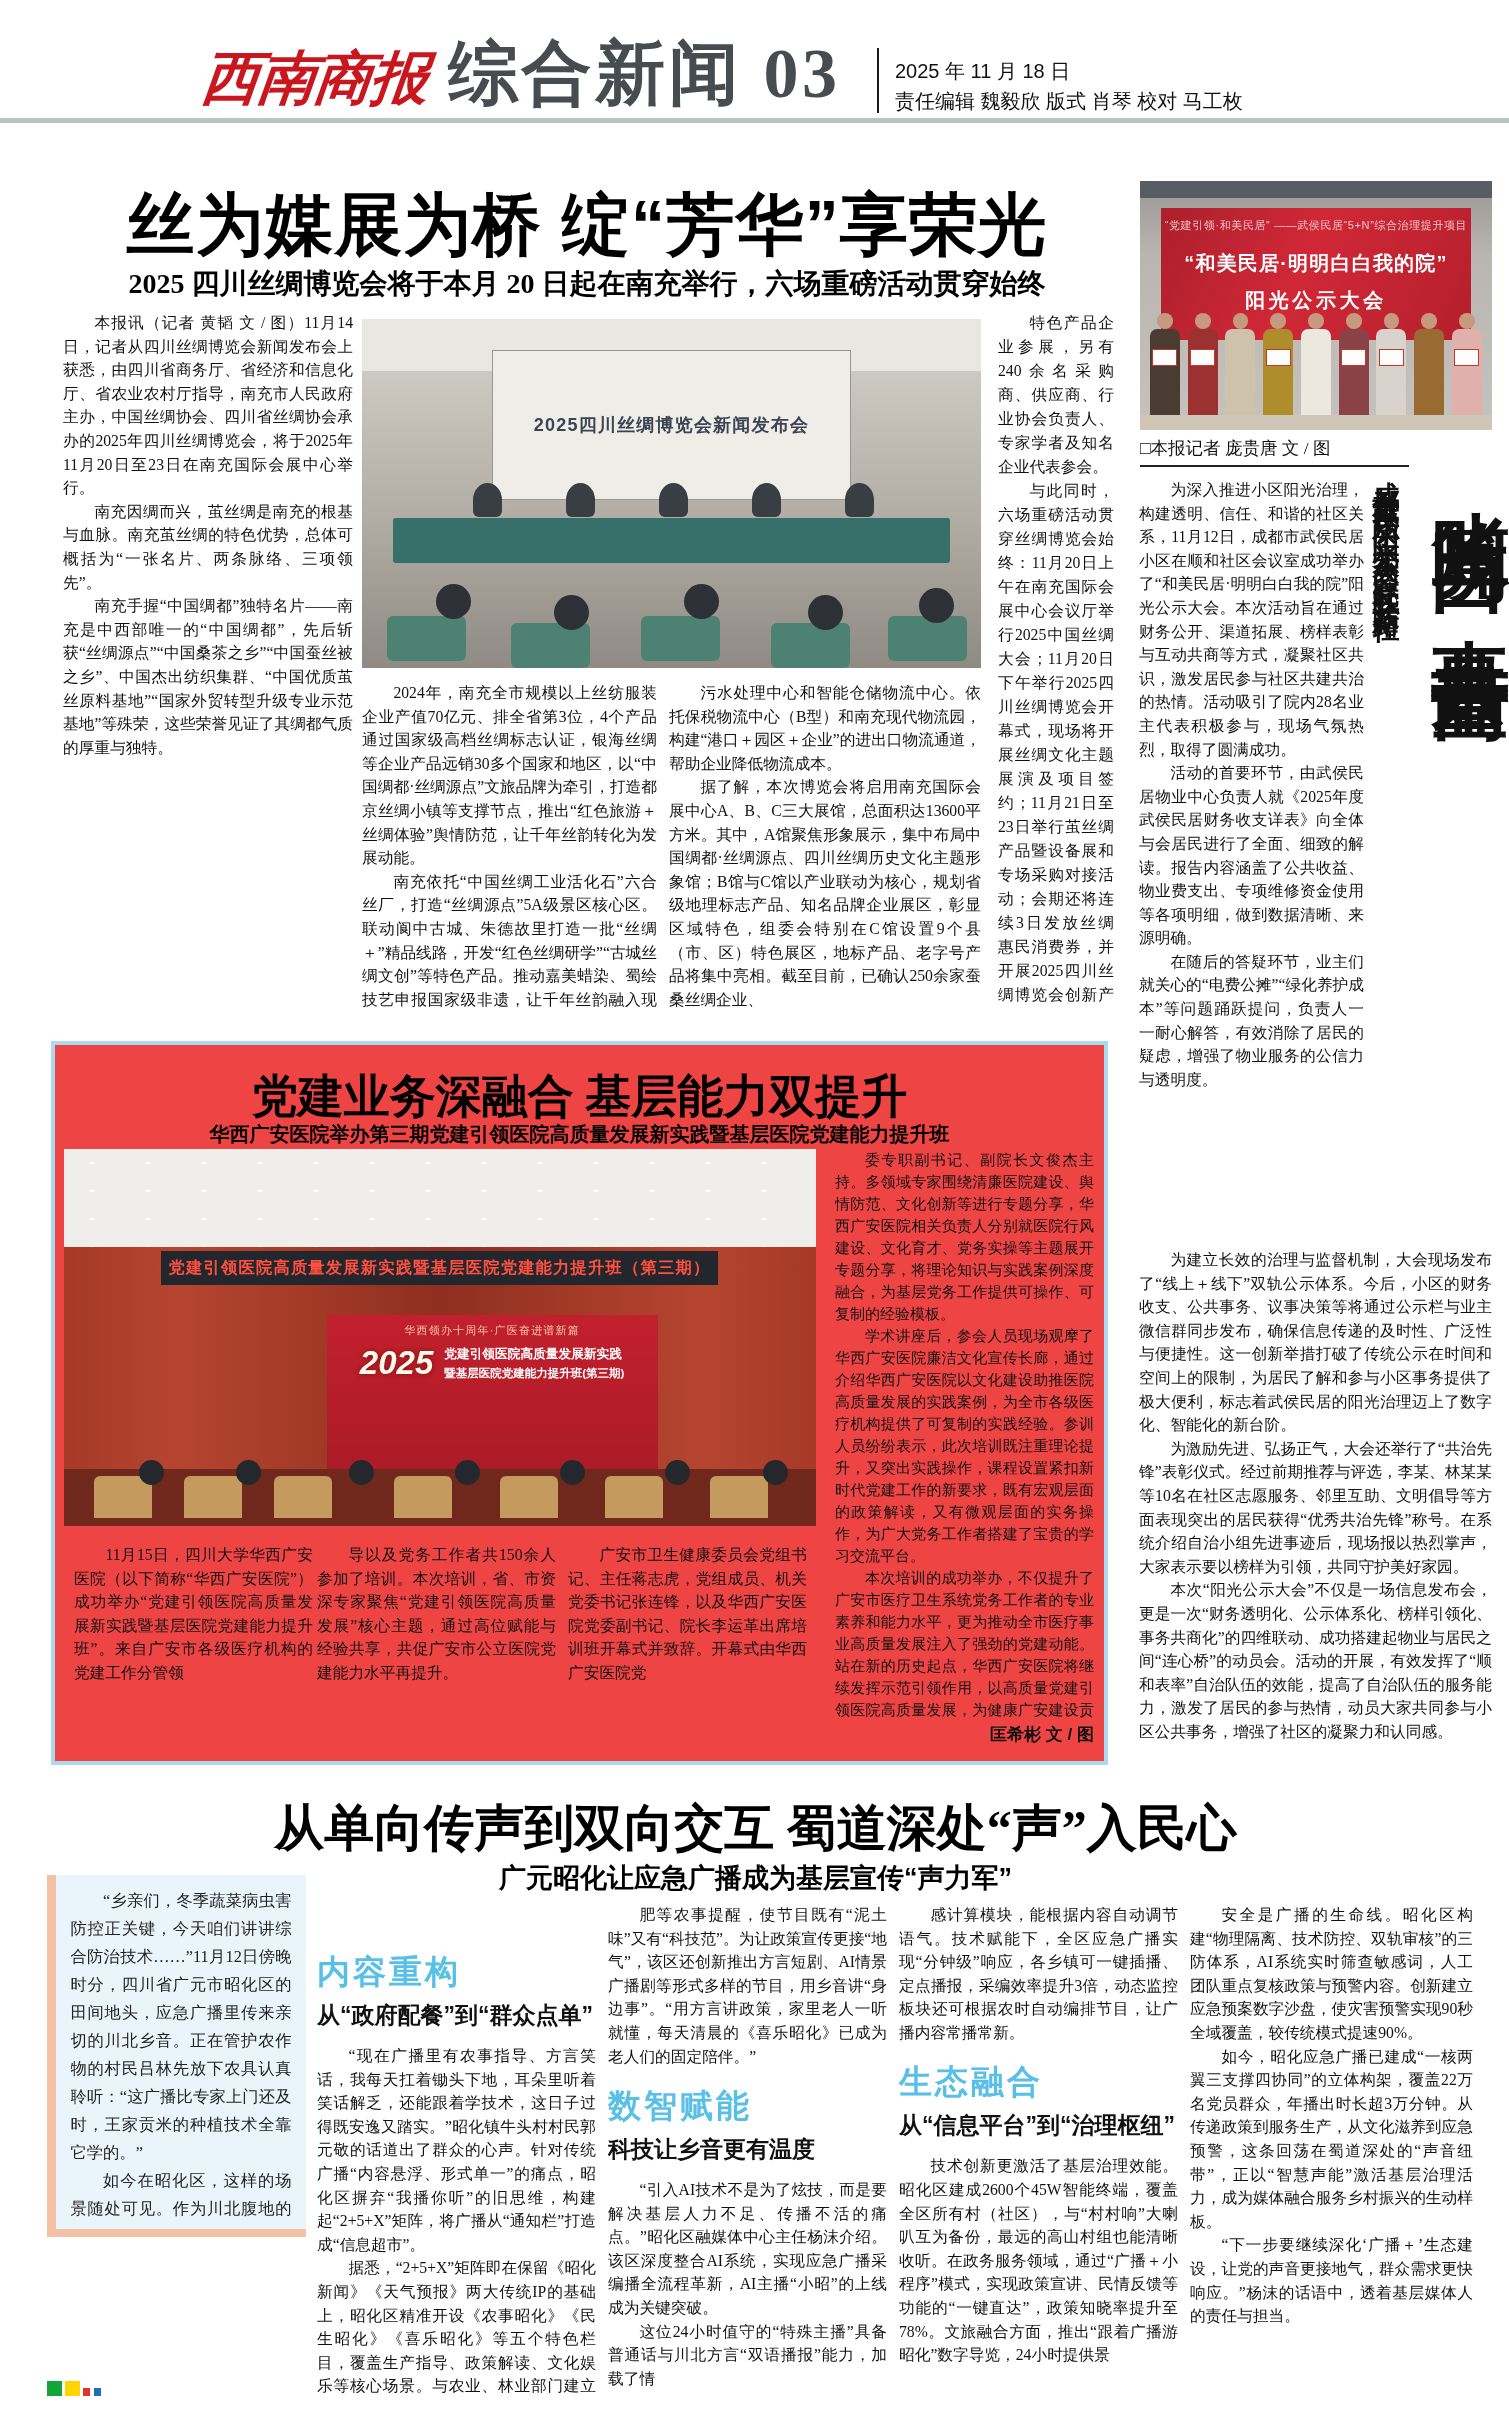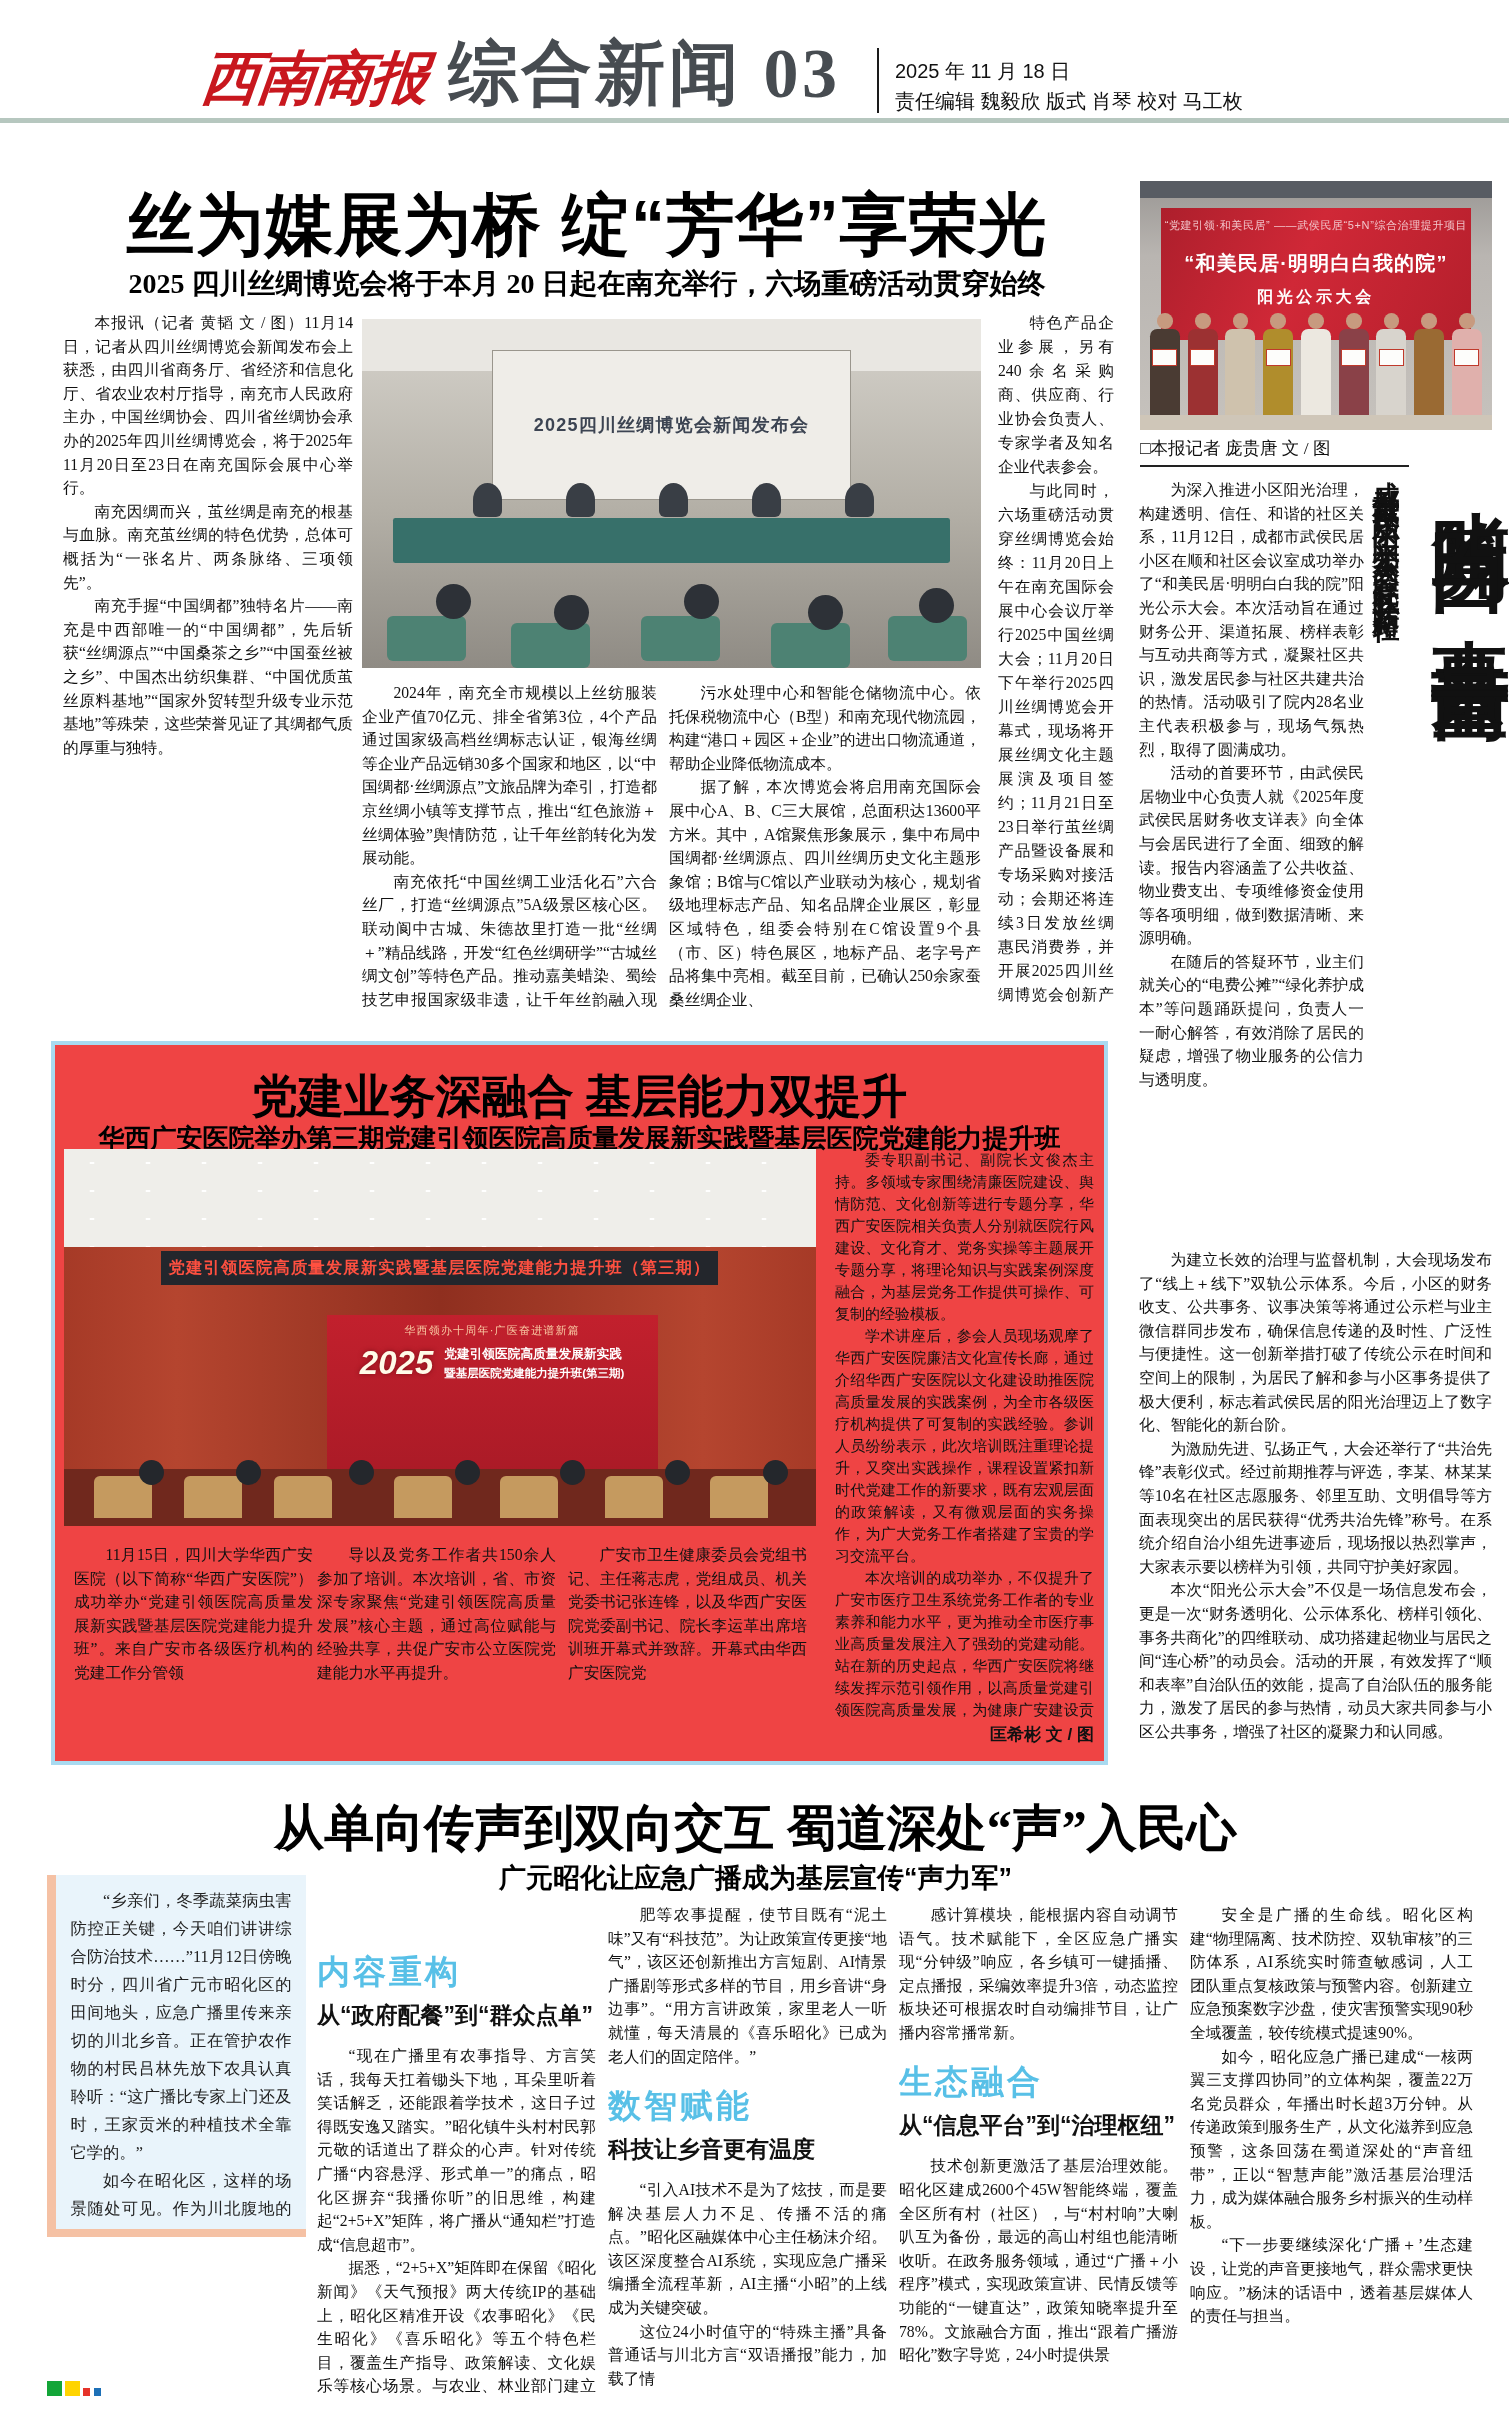--- a/index.html
+++ b/index.html
@@ -49,21 +49,21 @@
   .p1-sp{position:absolute;top:47%;width:29px;height:34px;background:#393e45;border-radius:50% 50% 6px 6px;}
   .p1-h{position:absolute;width:35px;height:35px;background:#2d3137;border-radius:50%;}
   .p1-c{position:absolute;width:79px;height:45px;background:#4d8273;border-radius:6px;}
   .p2{background:linear-gradient(#9a9794,#b9b5b1 30%,#c6c2bd);}
   .p2-top{position:absolute;top:0;left:0;right:0;height:7%;background:#585c63;}
   .p2-screen{position:absolute;left:6%;top:11%;width:88%;height:53%;color:#fff;text-align:center;
              background:linear-gradient(115deg,#ad1f2c,#d02837 45%,#b51f2c);
              font-family:"Liberation Sans",sans-serif;}
   .p2-l1{font-size:11px;color:#f2c4ca;margin-top:9.7px;letter-spacing:0.6px;}
   .p2-l2{font-size:20px;font-weight:700;margin-top:17px;letter-spacing:1.2px;}
-  .p2-l3{font-size:16px;font-weight:700;margin-top:9.7px;letter-spacing:3.6px;}
+  .p2-l3{font-size:20px;font-weight:700;margin-top:9.7px;letter-spacing:3.6px;}
   .p2-row{position:absolute;left:0;right:0;bottom:5%;height:42%;display:flex;justify-content:space-around;padding:0 6px;}
   .p2-fig{position:relative;width:30px;}
   .p2-fig .hd{position:absolute;top:0;left:7.2px;width:15.7px;height:15.7px;border-radius:50%;background:#c79a7f;}
   .p2-fig .bd{position:absolute;top:15.7px;left:0;width:30px;bottom:0;border-radius:7.2px 7.2px 0 0;}
   .p2-fig .ct{position:absolute;top:36px;left:2.4px;width:25px;height:17px;background:#fdfdfb;
               border:1.8px solid #c0392b;box-sizing:border-box;}
   .p2-table{position:absolute;bottom:0;left:0;right:0;height:6%;background:#cfc6b8;}
   .p3{background:linear-gradient(90deg,#a63a27,#b5452f 15%,#8f2f1f 50%,#b5452f 85%,#a63a27);}
   .p3-ceiling{position:absolute;top:0;left:0;right:0;height:26%;background:#efeeea;
       background-image:radial-gradient(#ffffff 1.8px,rgba(255,255,255,0) 3px);background-size:56px 28px;}
@@ -204,21 +204,21 @@
   <div class="abs vert v-sub" style="left:1368px;top:460px;height:785px;">成都市武侯民居小区『阳光公示大会』照亮社区共治新路径</div>
   <div class="abs vert v-main" style="left:1417px;top:448px;height:797px;">账算明白　事共商量</div>
   <div class="abs bodytext" style="left:1139px;top:1248px;width:353px;height:492px;">
       <p>为建立长效的治理与监督机制，大会现场发布了“线上＋线下”双轨公示体系。今后，小区的财务收支、公共事务、议事决策等将通过公示栏与业主微信群同步发布，确保信息传递的及时性、广泛性与便捷性。这一创新举措打破了传统公示在时间和空间上的限制，为居民了解和参与小区事务提供了极大便利，标志着武侯民居的阳光治理迈上了数字化、智能化的新台阶。</p>
       <p>为激励先进、弘扬正气，大会还举行了“共治先锋”表彰仪式。经过前期推荐与评选，李某、林某某等10名在社区志愿服务、邻里互助、文明倡导等方面表现突出的居民获得“优秀共治先锋”称号。在系统介绍自治小组先进事迹后，现场报以热烈掌声，大家表示要以榜样为引领，共同守护美好家园。</p>
       <p>本次“阳光公示大会”不仅是一场信息发布会，更是一次“财务透明化、公示体系化、榜样引领化、事务共商化”的四维联动、成功搭建起物业与居民之间“连心桥”的动员会。活动的开展，有效发挥了“顺和表率”自治队伍的效能，提高了自治队伍的服务能力，激发了居民的参与热情，动员大家共同参与小区公共事务，增强了社区的凝聚力和认同感。</p>
     </div>
 
   <div class="abs blue-box" style="left:51px;top:1041px;width:1049px;height:716px;">
     <div class="abs h-main" style="left:0;top:20.5px;width:1049px;font-size:46px;font-family:'Liberation Serif',serif;">党建业务深融合  基层能力双提升</div>
-    <div class="abs h-sub" style="left:0;top:76px;width:1049px;font-size:26px;font-family:Liberation Serif, serif;">华西广安医院举办第三期党建引领医院高质量发展新实践暨基层医院党建能力提升班</div>
+    <div class="abs h-sub" style="left:0;top:76px;width:1049px;font-size:20px;font-family:Liberation Serif, serif;">华西广安医院举办第三期党建引领医院高质量发展新实践暨基层医院党建能力提升班</div>
 
     <div class="photo p3" style="left:8.5px;top:104px;width:752px;height:377px;">
       <div class="p3-ceiling"></div>
       <div class="p3-banner">党建引领医院高质量发展新实践暨基层医院党建能力提升班（第三期）</div>
       <div class="p3-stage">
         <div class="p3-s1">华西领办十周年·广医奋进谱新篇</div>
         <div style="margin-top:6px;">
           <span class="p3-yr">2025</span><span class="p3-sl"><span class="p3-s2" style="display:block;">党建引领医院高质量发展新实践</span><span class="p3-s3" style="display:block;">暨基层医院党建能力提升班(第三期)</span></span>
         </div>
       </div>

